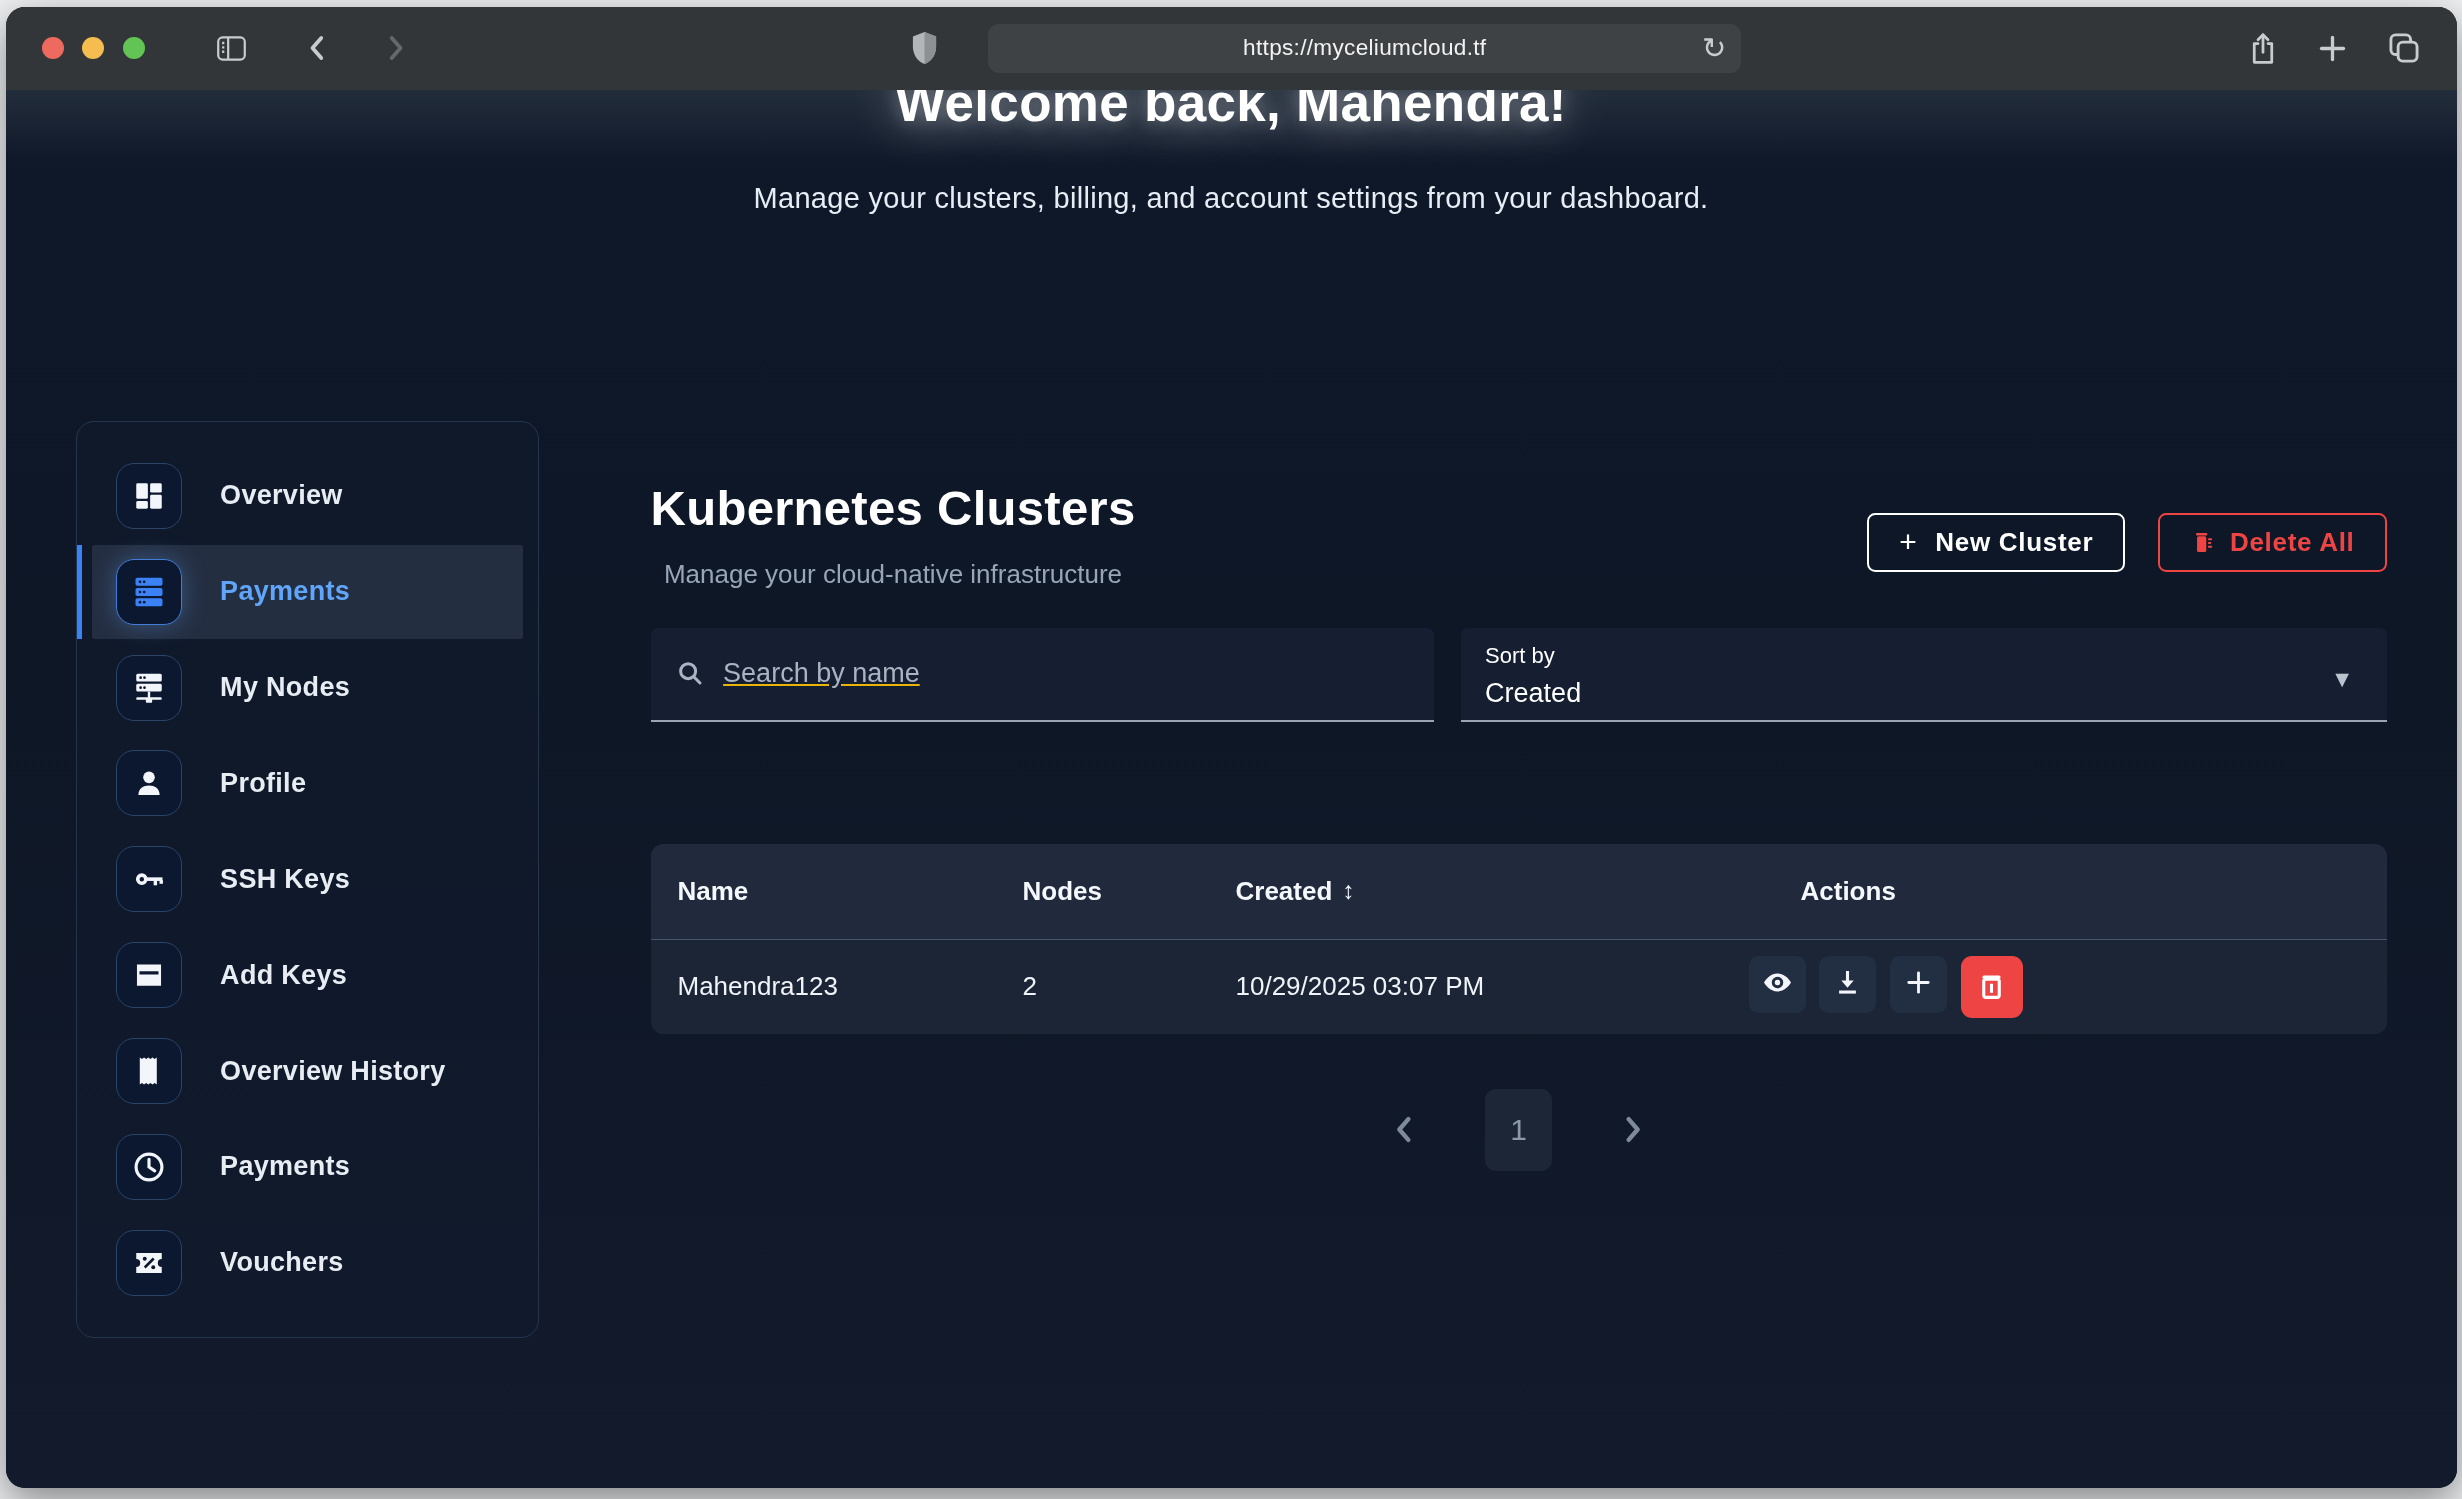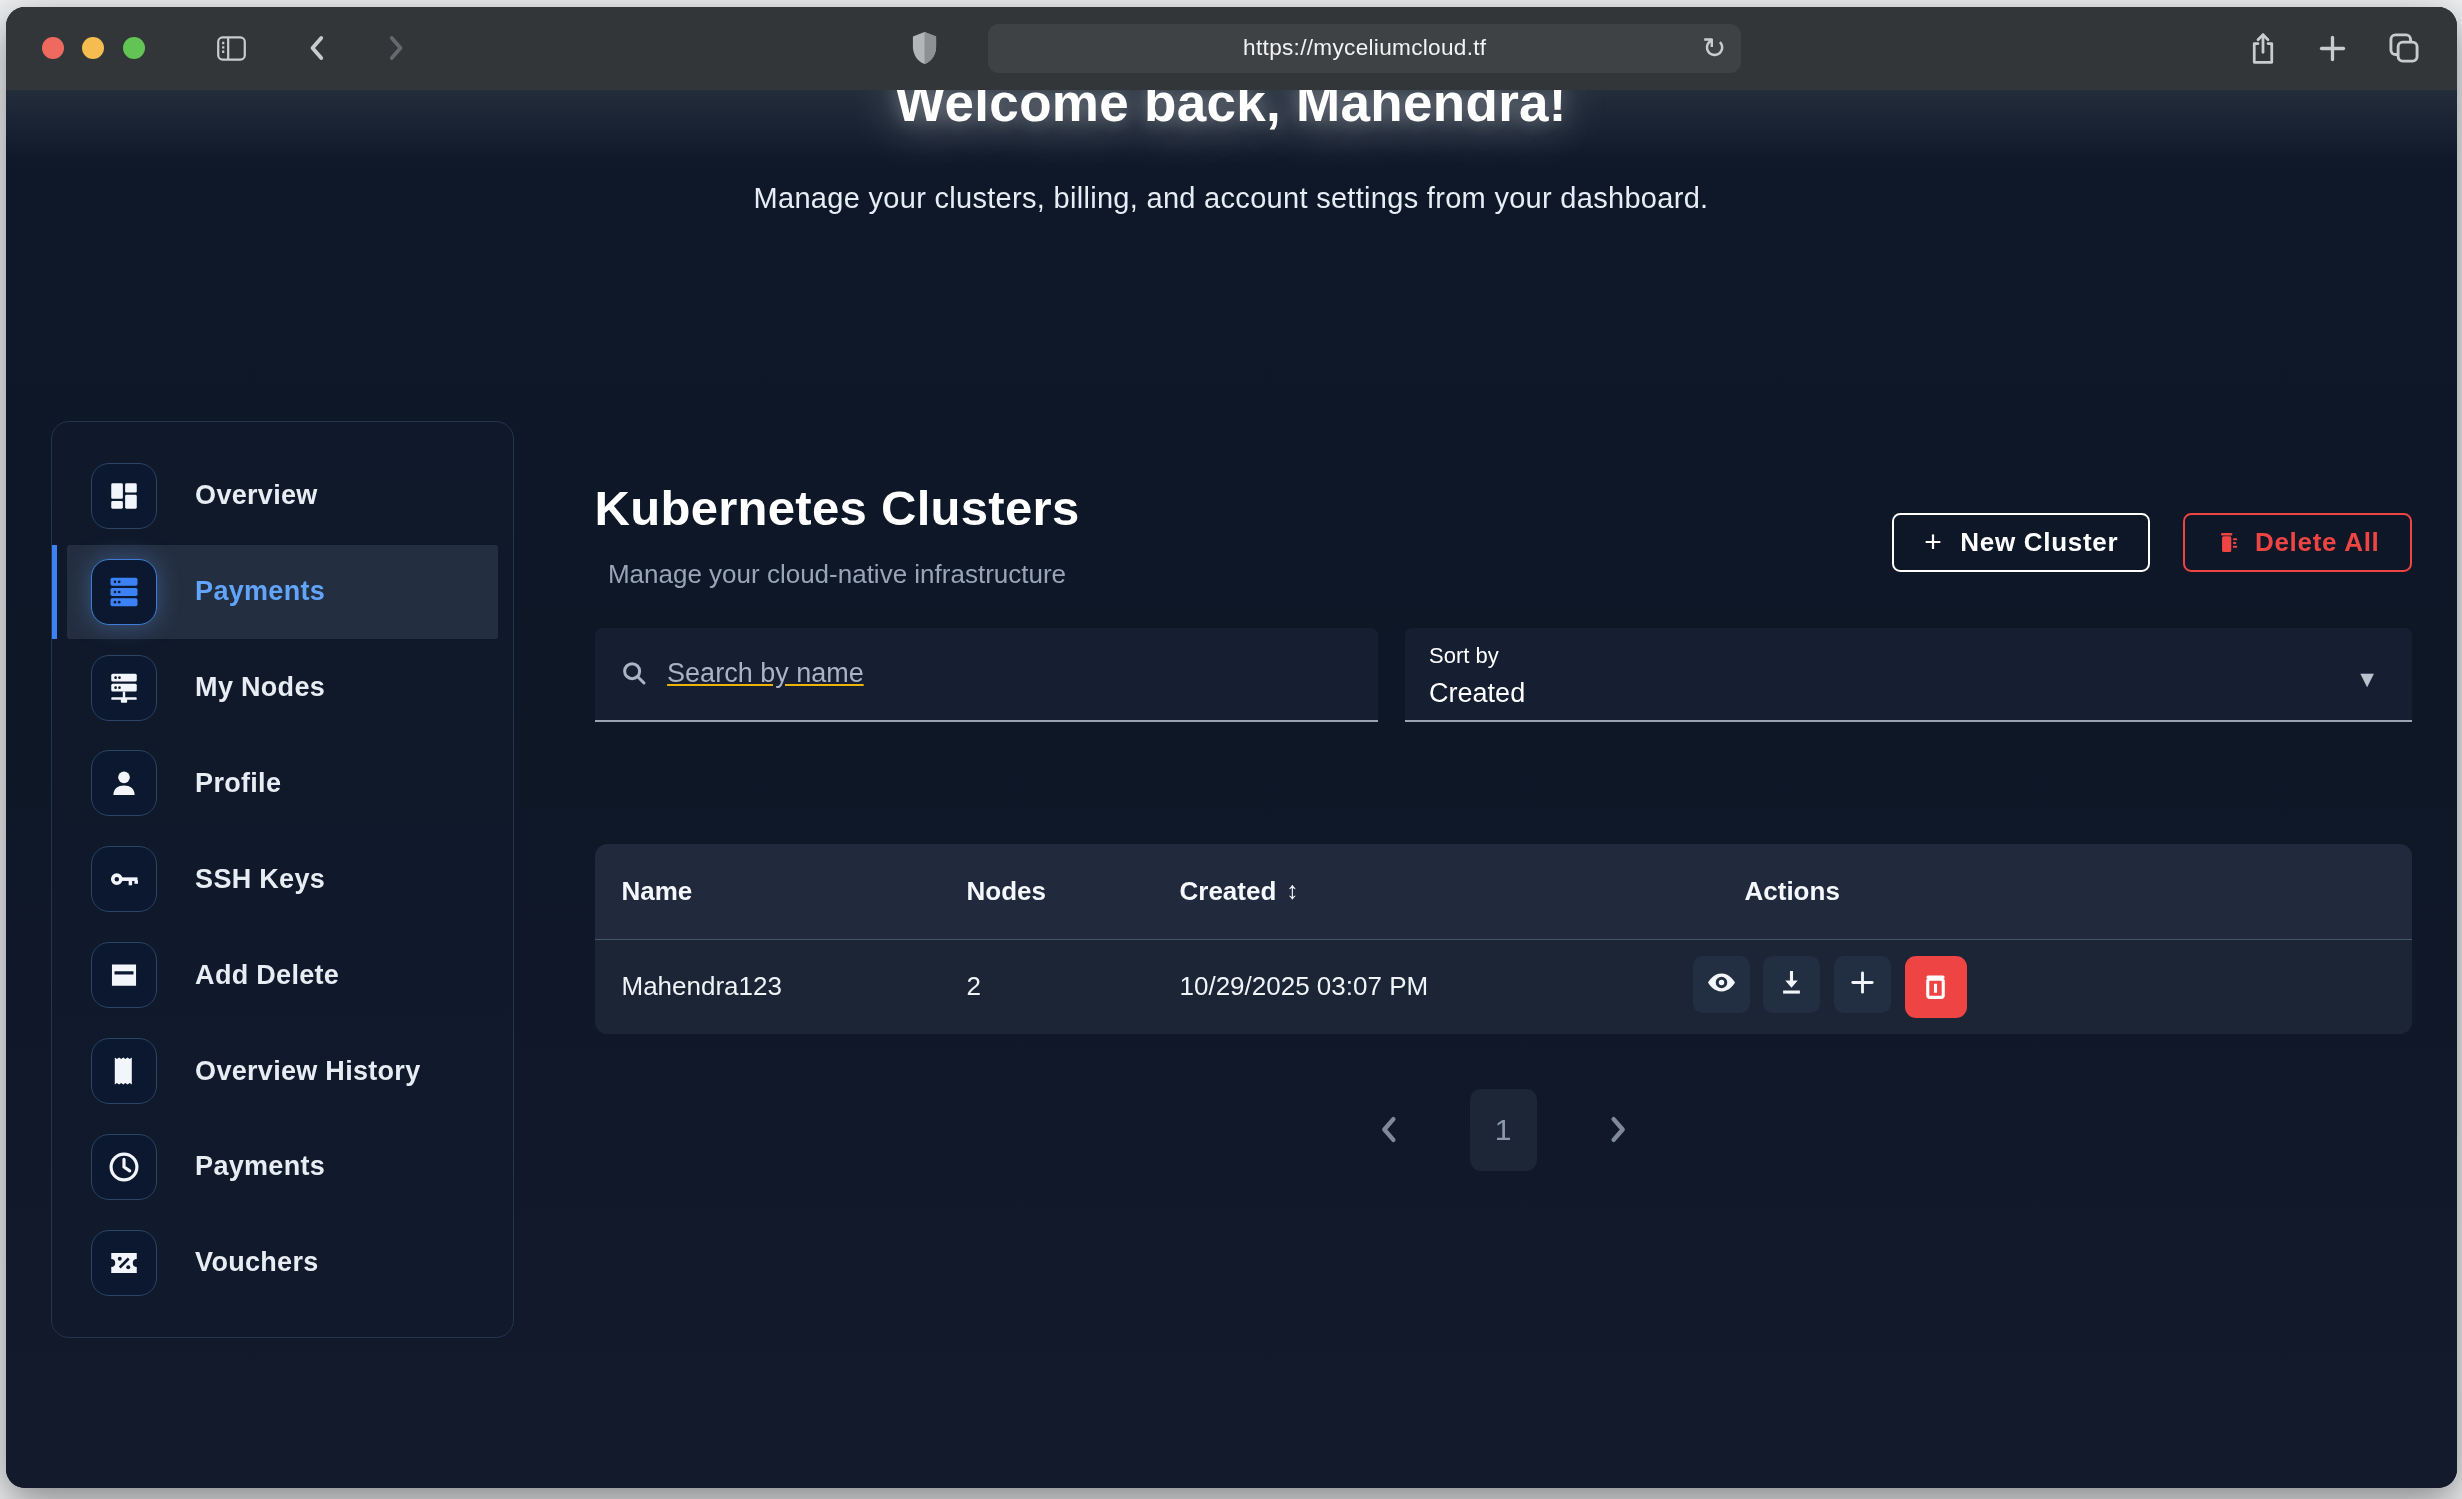--- a/index.html
+++ b/index.html
@@ -49,21 +49,21 @@
     background:linear-gradient(180deg,rgba(255,255,255,.06),rgba(255,255,255,0));
     pointer-events:none;
   }
   .hero{ height:331px; overflow:hidden; text-align:center; position:relative; }
   .hero h1{
     font-size:53px; font-weight:bold; letter-spacing:0.3px; color:#ffffff;
     margin-top:-20.5px; line-height:1.3;
     text-shadow:0 2.7px 48px rgba(255,255,255,.55), 0 0 18px rgba(255,255,255,.28);
   }
   .hero p{ font-size:29px; color:#e7edf5; margin-top:44px; letter-spacing:0.3px; }
-  .layout{ display:flex; padding:0 45px; gap:81px; align-items:flex-start; }
+  .layout{ display:flex; padding:0 70px; gap:112px; align-items:flex-start; }
   
   .sidebar{
     width:463px; flex:0 0 463px; height:917px;
     border:1.4px solid #24364f; border-radius:18px;
     background:rgba(17,28,46,.55);
     padding:27px 15px; display:flex; flex-direction:column; justify-content:space-between;
   }
   .side-item{
     display:flex; align-items:center; gap:38px;
     height:94px; padding-left:24.6px; border-radius:5.5px;
@@ -275,21 +275,21 @@
               </svg>
             </span>
             <span class="label">SSH Keys</span>
           </div>
           <div class="side-item">
             <span class="tile">
               <svg width="34" height="34" viewBox="0 0 24 24" fill="#f2f6fb">
                 <path d="M3.5 4.5 H20.5 V19.5 H3.5 Z M5.3 9.4 H18.7 V11.6 H5.3 Z" fill-rule="evenodd"></path>
               </svg>
             </span>
-            <span class="label">Add Delete</span>
+            <span class="label">Add Keys</span>
           </div>
           <div class="side-item">
             <span class="tile">
               <svg width="34" height="34" viewBox="0 0 24 24" fill="#f2f6fb">
                 <path d="M5.5 2.5 L7 3.6 L8.5 2.5 L10 3.6 L11.5 2.5 L13 3.6 L14.5 2.5 L16 3.6 L17.5 2.5 V21.5 L16 20.4 L14.5 21.5 L13 20.4 L11.5 21.5 L10 20.4 L8.5 21.5 L7 20.4 L5.5 21.5 Z"></path>
               </svg>
             </span>
             <span class="label">Overview History</span>
           </div>
           <div class="side-item">

